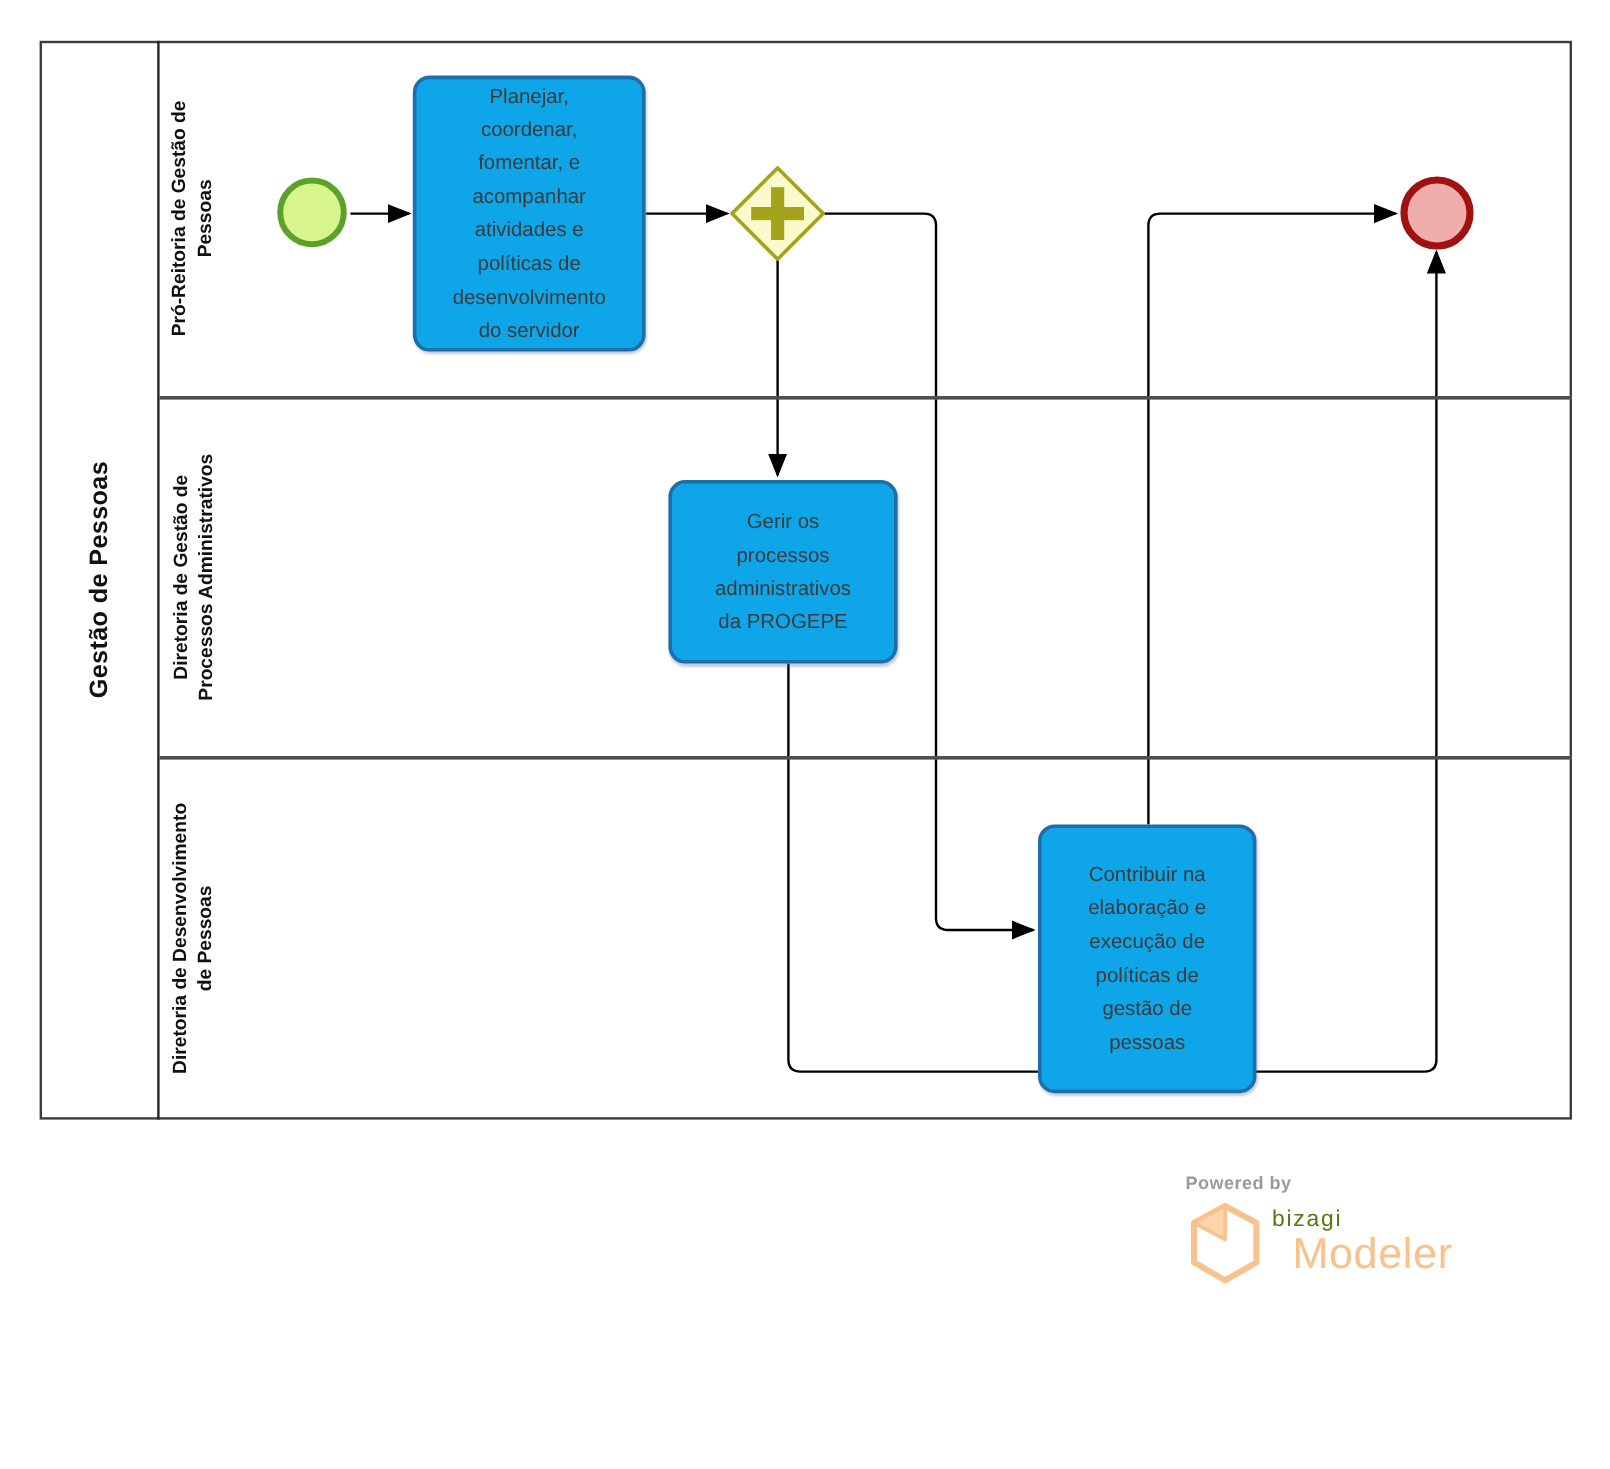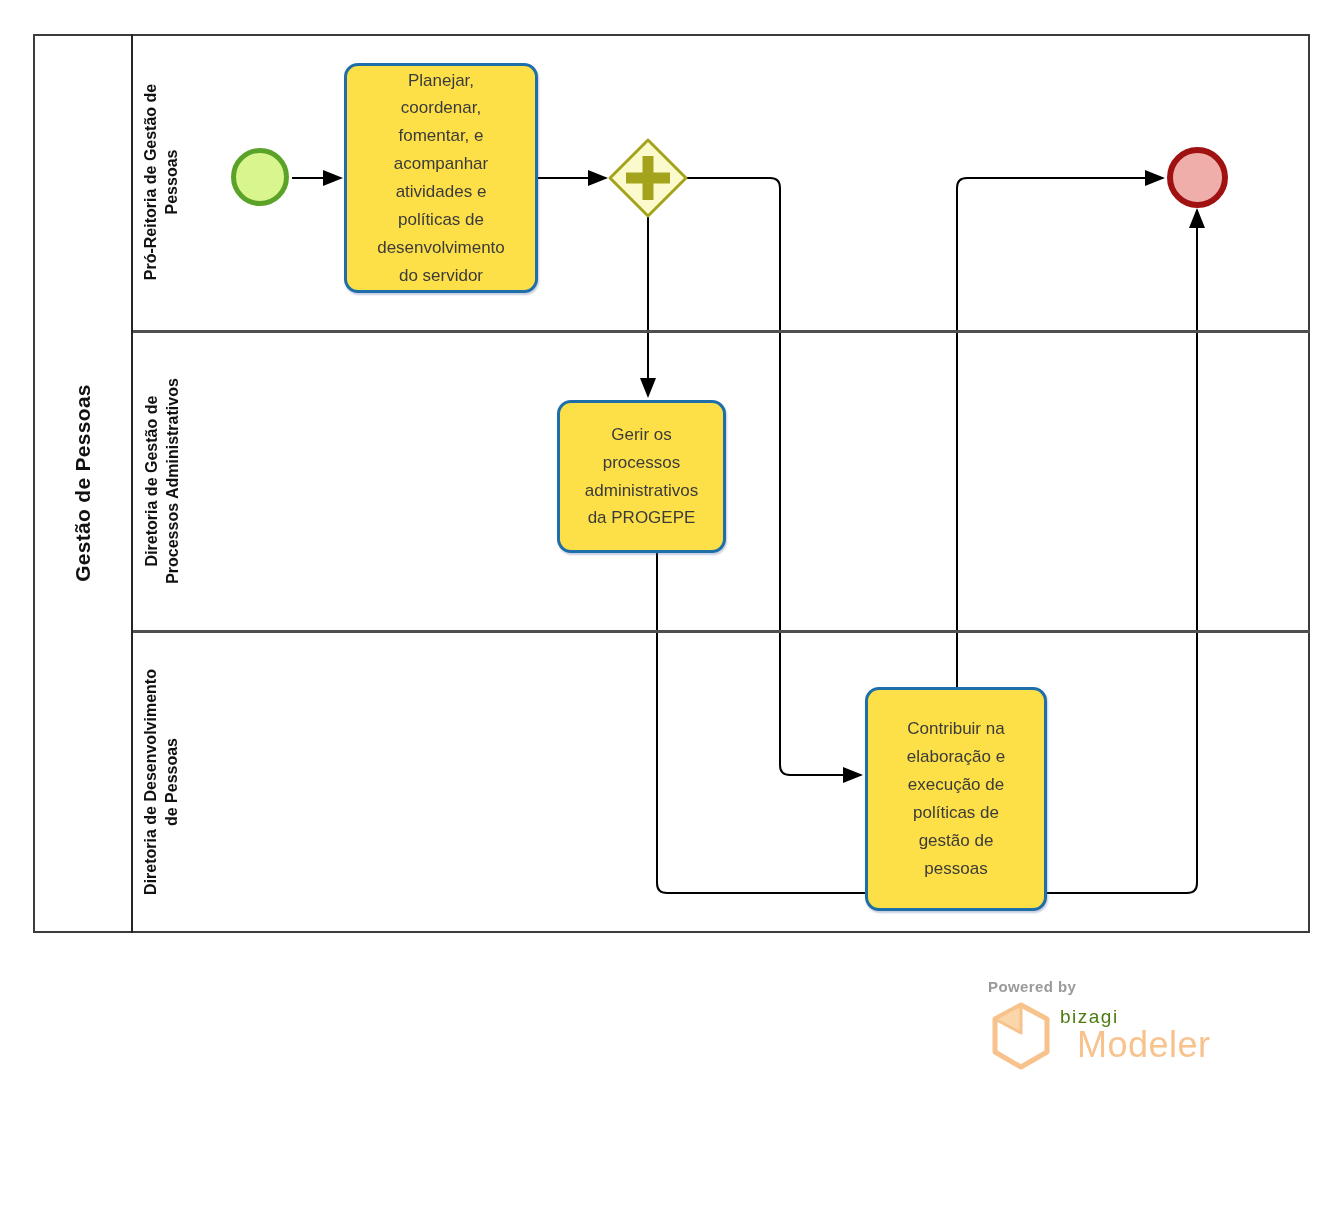--- a/index.html
+++ b/index.html
@@ -22,27 +22,27 @@
   .vlabel{
     position:absolute;display:flex;align-items:center;justify-content:center;
     transform:rotate(-90deg);text-align:center;white-space:pre-line;
     color:#111111;font-weight:bold;pointer-events:none;
   }
   .pool-title{font-size:21px;letter-spacing:.3px;}
   .lane-title{font-size:16px;line-height:1.3;}
   
   .task{
     position:absolute;box-sizing:border-box;
-    border:3px solid #1e6fa9;border-radius:14px;background:#fde047;
+    border:3px solid #1e6fa9;border-radius:14px;background:#0ea5e9;
     display:flex;align-items:center;justify-content:center;text-align:center;
     font-size:17px;line-height:1.64;color:#3b3b3b;white-space:pre-line;
     box-shadow:1px 2px 2px rgba(90,110,160,0.35);
   }
   .task-planejar{left:344px;top:63px;width:194px;height:230px;}
-  .task-gerir{left:557px;top:400px;width:169px;height:153px;}
+  .task-gerir{left:557px;top:400px;width:191px;height:153px;}
   .task-contribuir{left:865px;top:687px;width:182px;height:224px;}
   .event{position:absolute;border-radius:50%;box-sizing:content-box;}
   .event-start{
     left:231px;top:148px;width:48px;height:48px;
     background:#d9f68e;border:5px solid #5ba328;
   }
   .event-end{
     left:1167px;top:147px;width:49px;height:49px;
     background:#f0aeab;border:6px solid #a01111;
   }

